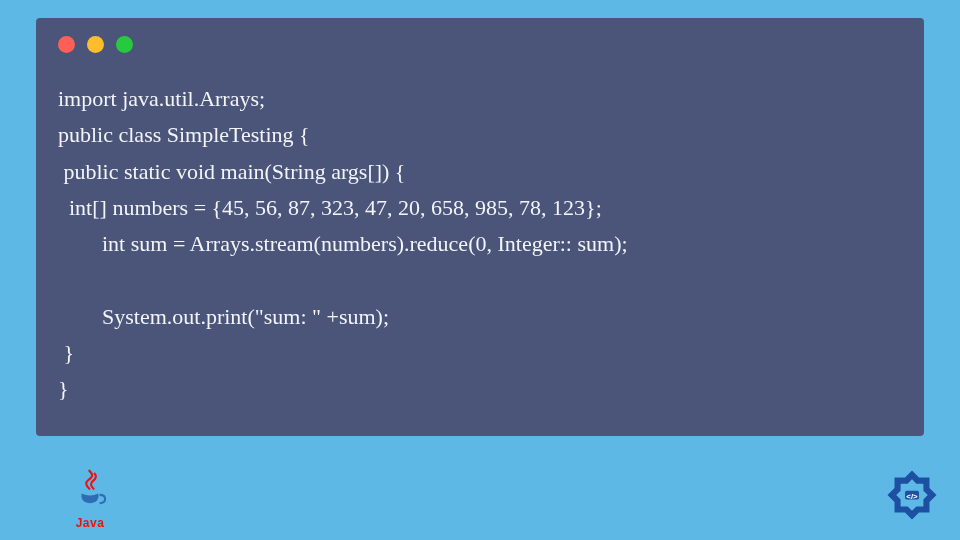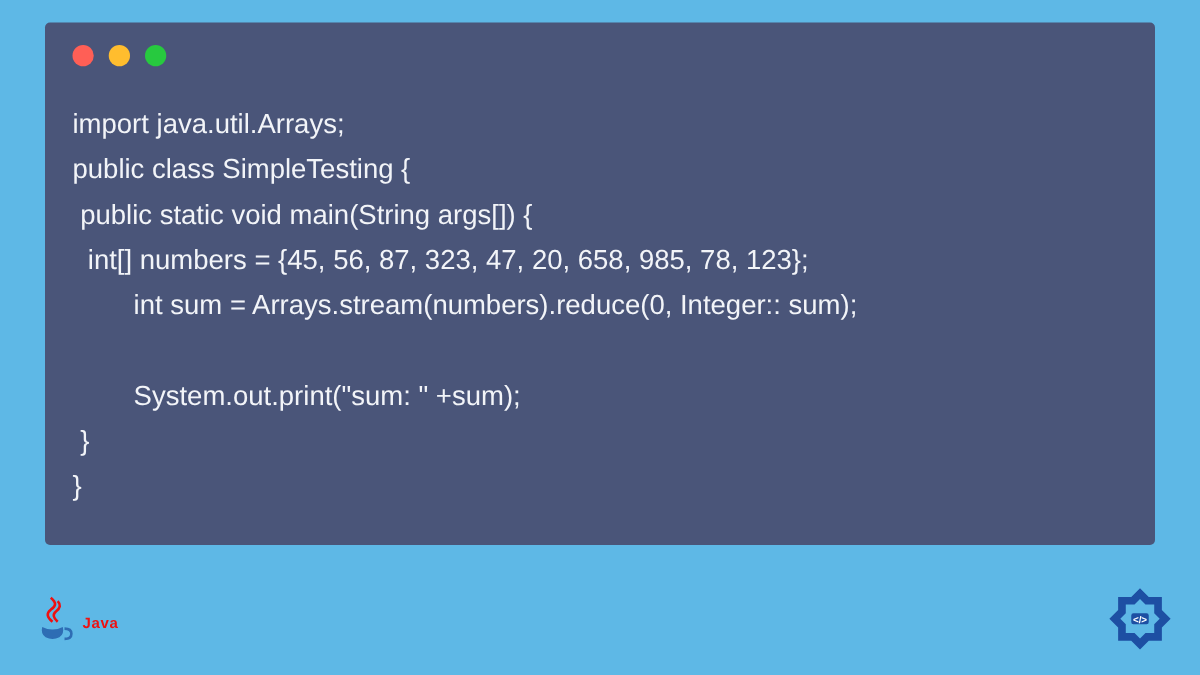--- a/index.html
+++ b/index.html
@@ -30,39 +30,40 @@
     border-radius: 50%;
   }
   .dot.red { background: #ff5f56; }
   .dot.yellow { background: #ffbd2e; }
   .dot.green { background: #27c93f; }
   .code-body {
     padding: 18px 26px 0 22px;
     color: #f2f4f8;
     font-size: 22px;
     line-height: 1.65;
-    font-family: Liberation Sans, sans-serif;
+    font-family: Liberation Serif, serif;
     white-space: pre;
   }
   .footer {
     position: absolute;
     left: 0;
     right: 0;
     bottom: 0;
     height: 78px;
     display: flex;
     align-items: center;
     justify-content: space-between;
     padding: 0 20px 6px 20px;
   }
   .java-logo {
     display: flex;
-    flex-direction: row;
+    flex-direction: column;
     align-items: center;
     gap: 2px;
+    margin-left: 48px;
   }
   .java-logo svg { width: 44px; height: 44px; }
   .java-text {
     font-size: 12px;
     font-weight: 600;
     color: #e11;
     letter-spacing: 0.5px;
   }
   .delft {
     display: flex;

